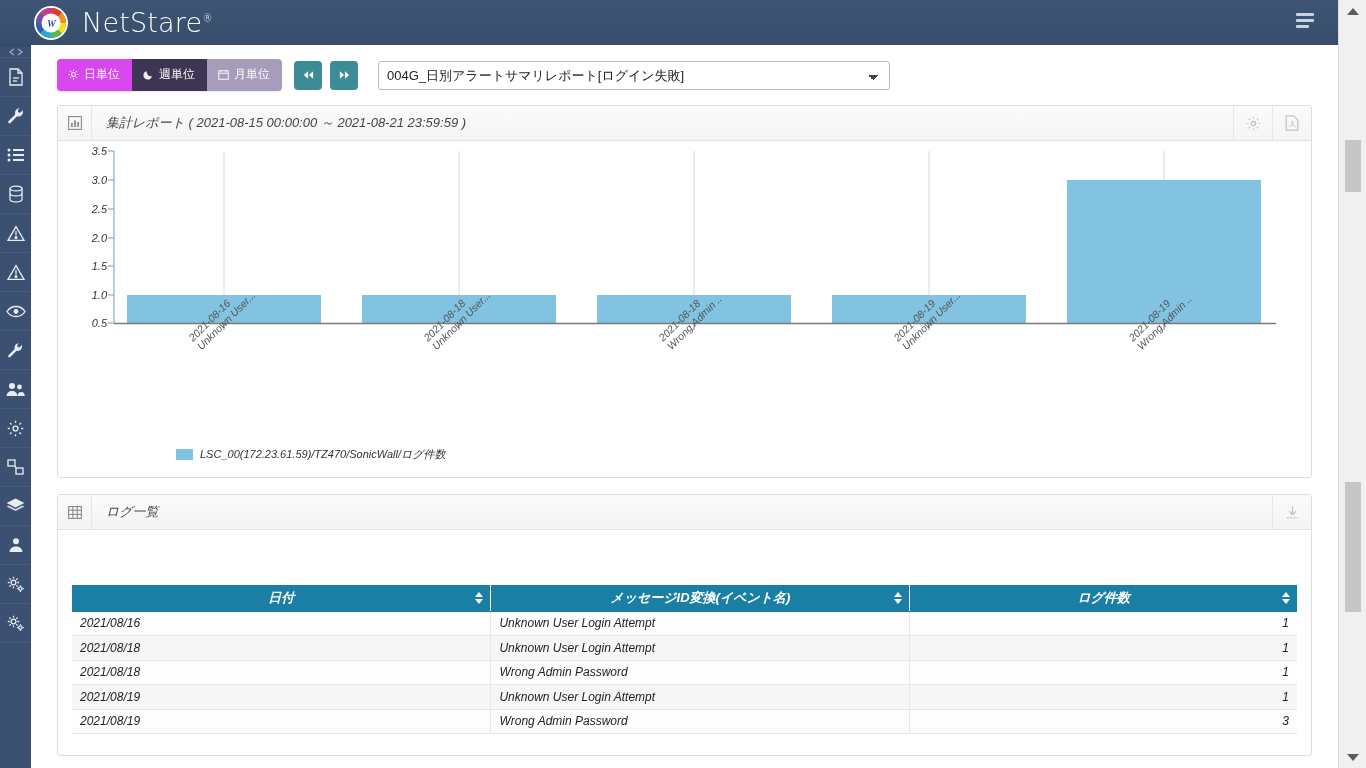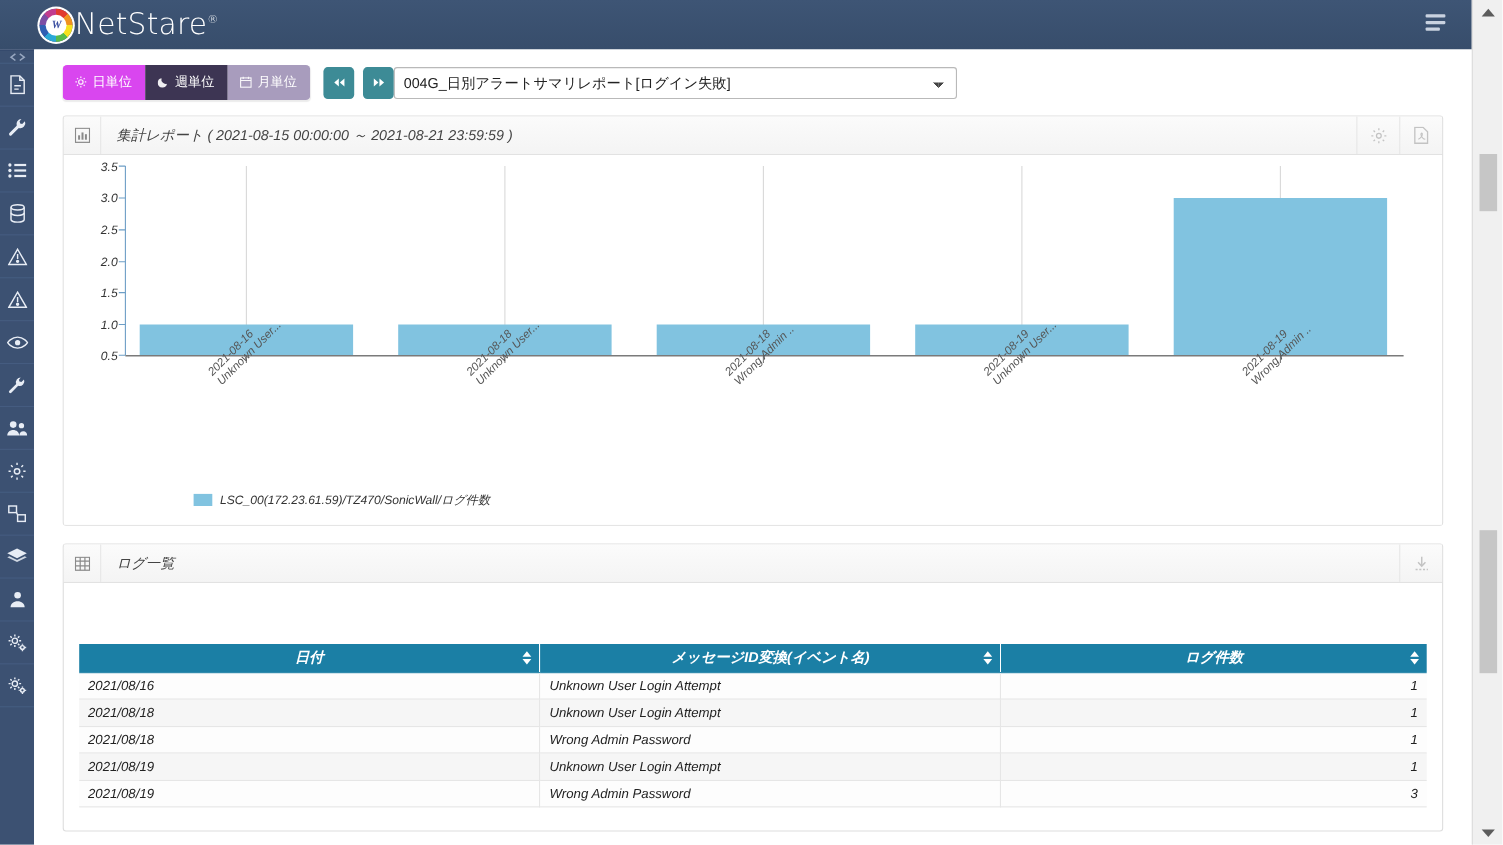--- a/index.html
+++ b/index.html
@@ -43,21 +43,21 @@
     background: #ffffff;
   }
   .logo-mark .glyph {
     position: absolute; left: 50%; top: 50%;
     transform: translate(-50%,-50%);
     z-index: 2; font-size: 10px; font-style: italic; font-weight: bold;
     color: #3b4fa0; font-family: "Liberation Serif", serif;
     letter-spacing: -1px;
   }
   .logo-text {
-    color: #ffffff; font-size: 27px; margin-left: 2px;
+    color: #ffffff; font-size: 27px; margin-left: 16px;
     font-family: "DejaVu Sans", sans-serif; font-weight: 300;
     letter-spacing: .2px;
   }
   .logo-text sup { font-size: 10px; vertical-align: super; }
 
   .topbar-menu {
     position: absolute; right: 22px; top: 13px;
     width: 20px; height: 18px; cursor: pointer;
   }
   .topbar-menu i {
@@ -115,21 +115,21 @@
   .navbtn.next { margin-left: 8px; }
 
   .daterange {
     width: 158px; height: 29px; margin-left: 8px;
     border: 1px solid #333333; background: #fff;
     font-size: 13px; color: #222; text-align: center;
     font-family: "Liberation Sans", sans-serif;
   }
 
   .report-select {
-    width: 512px; height: 29px;
+    margin-left: 20px; width: 512px; height: 29px;
     border: 1px solid #b9b9b9; border-radius: 3px; background: #fff;
     font-size: 13px; color: #222; padding: 0 8px;
     font-family: "Liberation Sans", sans-serif;
     appearance: none; -webkit-appearance: none;
     background-image:
       linear-gradient(45deg, transparent 50%, #444 50%),
       linear-gradient(135deg, #444 50%, transparent 50%);
     background-position: calc(100% - 16px) 13px, calc(100% - 11px) 13px;
     background-size: 5px 5px, 5px 5px;
     background-repeat: no-repeat;

